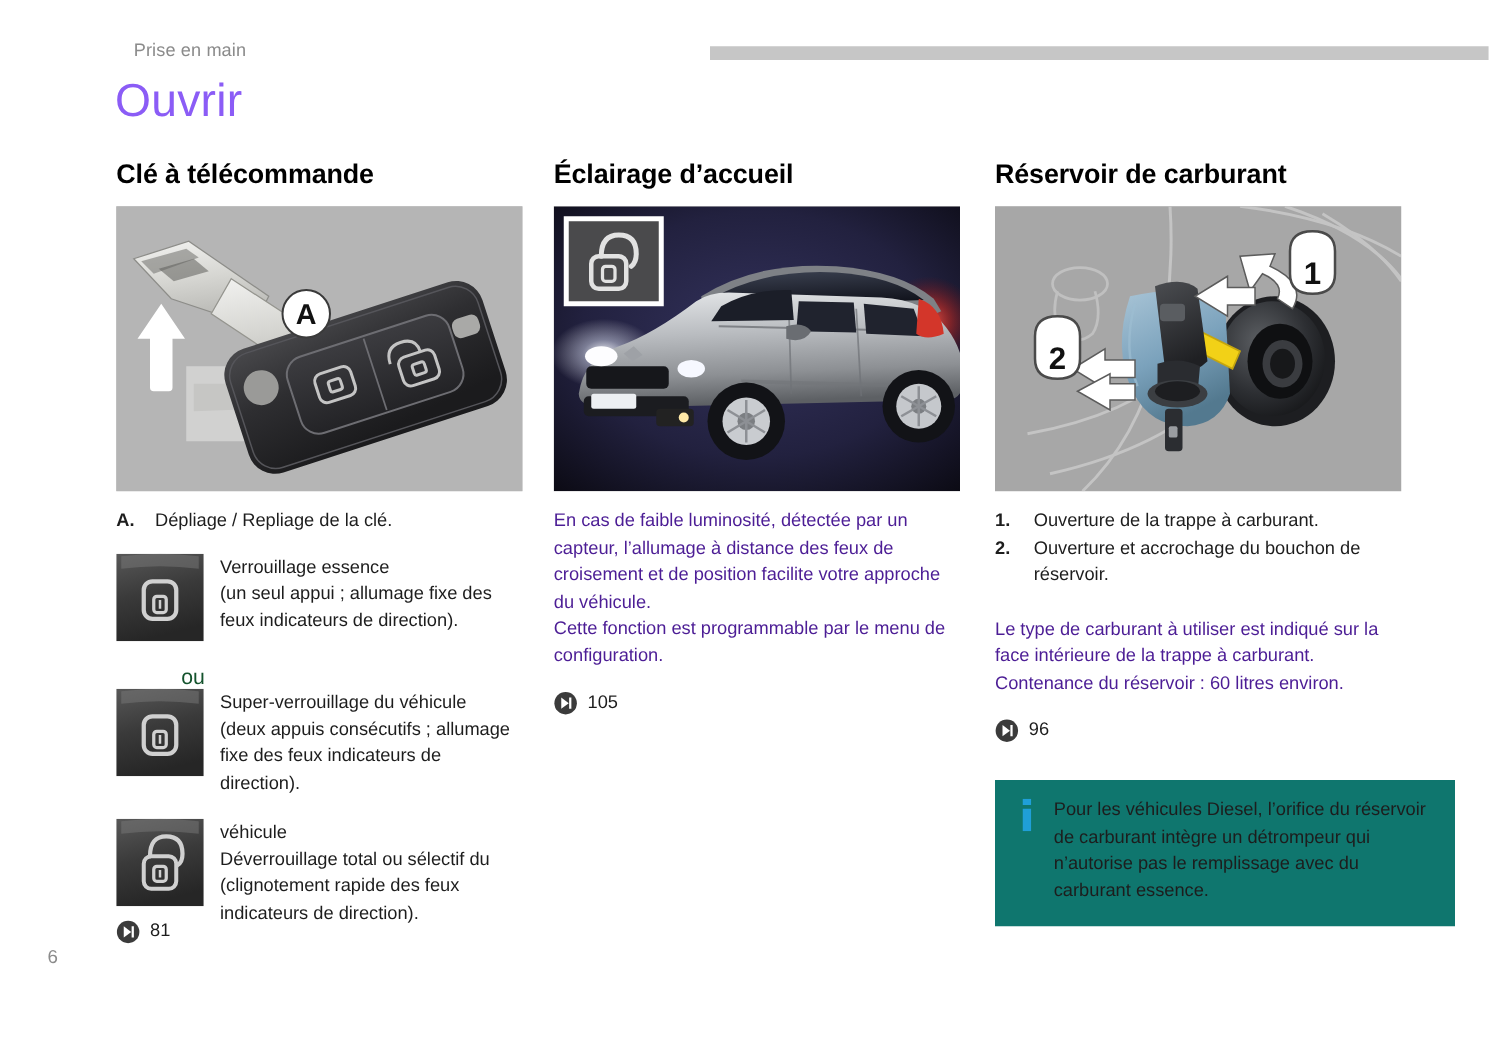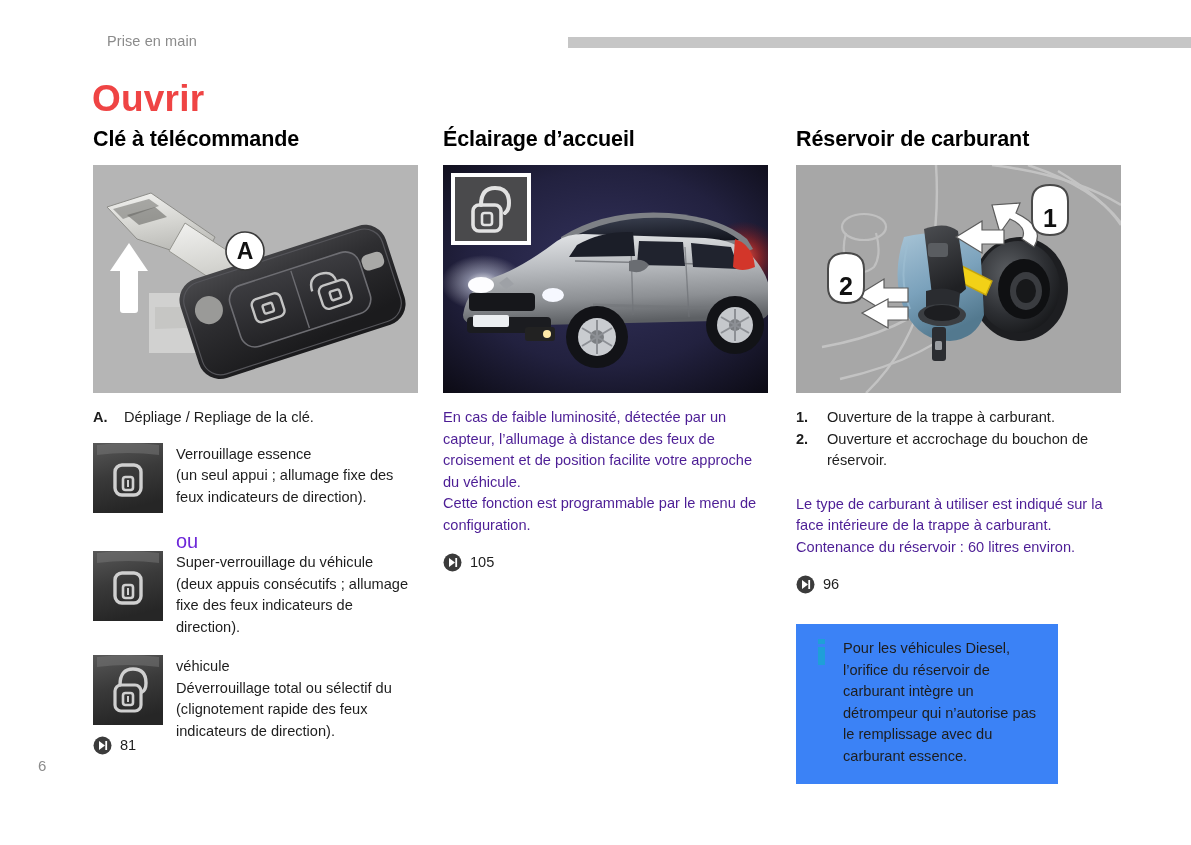--- a/index.html
+++ b/index.html
@@ -16,22 +16,22 @@
     position: absolute; left: 107px; top: 33px;
     font-size: 14.5px; color: #8b8b8b; letter-spacing: .1px;
   }
   .head-rule {
     position: absolute; left: 568px; top: 37px;
     width: 623px; height: 11px; background: #c6c6c6;
   }
 
   
   .page-title {
-    position: absolute; left: 92px; top: 78px;
-    font-size: 37px; font-weight: 700; color: #ef4444;
+    position: absolute; left: 92px; top: 60px;
+    font-size: 37px; font-weight: 400; color: #8b5cf6;
     letter-spacing: .2px;
   }
 
   
   .cols {
     position: absolute; left: 0; top: 126px; width: 1191px;
   }
   .col {
     position: absolute; top: 0; width: 325px;
   }
@@ -70,23 +70,23 @@
   .icon-text { margin-left: 13px; font-size: 14.6px; line-height: 21.5px; color: #1d1d1d; padding-top: 1px; }
 
   
   .xref { display: flex; align-items: center; margin-top: 14px; }
   .xref-icon { width: 19px; height: 19px; flex: 0 0 19px; }
   .xref-icon svg { display: block; width: 19px; height: 19px; }
   .xref-num { margin-left: 8px; font-size: 14.6px; color: #1d1d1d; line-height: 19px; }
 
   
   .infobox {
-    margin-top: 30px; background: #3b82f6;
+    margin-top: 30px; background: #0f766e;
     padding: 14px 16px 17px 16px; display: flex; align-items: flex-start;
-    width: 262px;
+    width: 368px;
   }
   .infobox-icon {
     flex: 0 0 18px; width: 18px; height: 28px; margin-right: 13px;
     display: flex; align-items: flex-start; justify-content: center; padding-top: 1px;
   }
   .infobox-icon svg { display: block; }
   .infobox-text { font-size: 14.6px; line-height: 21.5px; color: #1d1d1d; }
 
   
   .folio {
@@ -202,21 +202,21 @@
           </svg>
         </div>
         <div class="icon-text">
           <div>Verrouillage essence</div>
           <div>(un seul appui ; allumage fixe des</div>
           <div>feux indicateurs de direction).</div>
         </div>
       </div>
 
       <div style="margin-top:18px">
-        <div style="margin-left:83px;font-size:20px;line-height:21.5px;color:#6d28d9">ou</div>
+        <div style="margin-left:52px;font-size:17px;line-height:21.5px;color:#14532d">ou</div>
         <div class="icon-row" style="margin-top:-1px">
           <div class="icon-thumb">
             <svg viewBox="0 0 70 70" xmlns="http://www.w3.org/2000/svg">
               <defs>
                 <linearGradient id="lk2" x1="0" y1="0" x2="0.25" y2="1">
                   <stop offset="0" stop-color="#585858"></stop>
                   <stop offset="0.5" stop-color="#3a3a3a"></stop>
                   <stop offset="1" stop-color="#262626"></stop>
                 </linearGradient>
               </defs>

